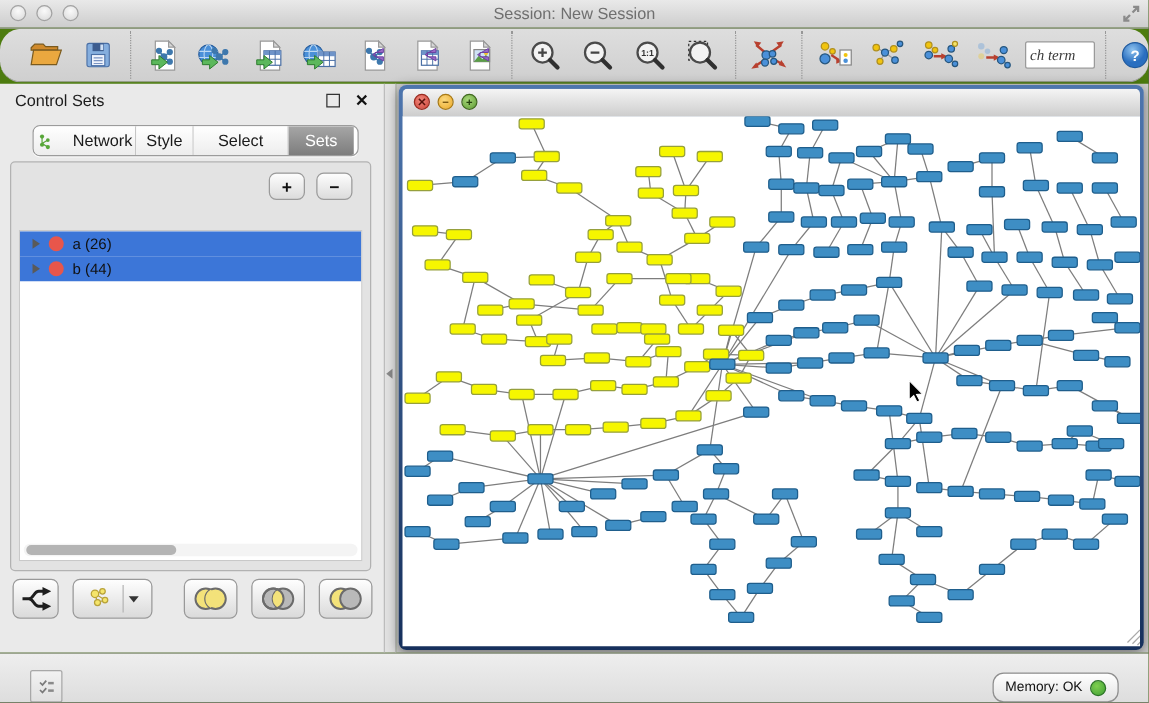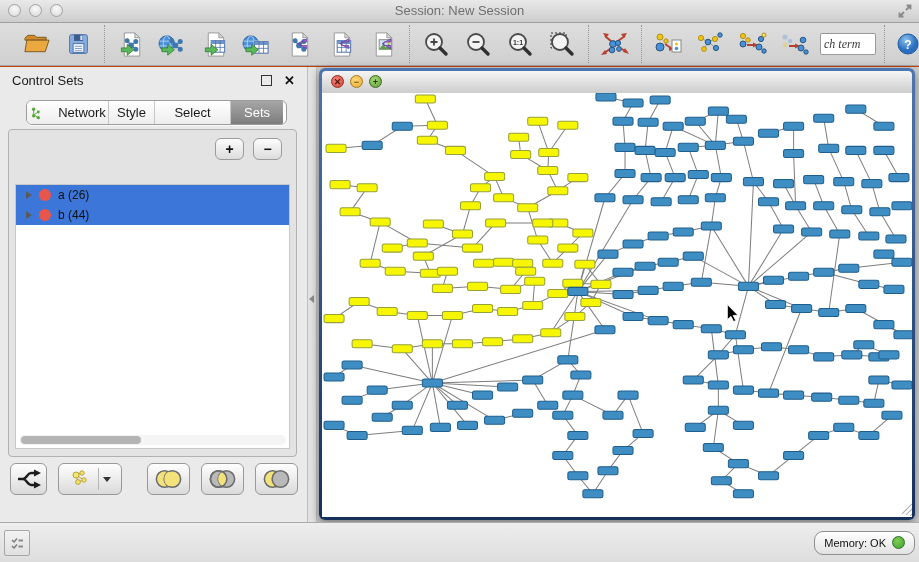--- a/index.html
+++ b/index.html
@@ -1,29 +1,29 @@
 <!DOCTYPE html>
 <html><head>
 <meta charset="utf-8">
 <style>
   html,body{margin:0;padding:0;background:#555;}
-  .app{position:relative;width:919px;height:562px;background:#c2410c;overflow:hidden;
+  .app{position:relative;width:919px;height:562px;background:#4d7c0f;overflow:hidden;
        font-family:"Liberation Sans",sans-serif;-webkit-font-smoothing:antialiased;}
   
   .titlebar{position:absolute;top:0;left:0;right:0;height:22px;
     background:linear-gradient(#e9e9e9,#cdcdcd);border-bottom:1px solid #9f9f9f;}
   .tl-circles{position:absolute;left:8px;top:4px;display:flex;gap:8px;}
   .tl-circle{width:13px;height:13px;border-radius:50%;border:1px solid #a2a2a2;
     background:radial-gradient(circle at 50% 35%,#fafafa,#d8d8d8);box-sizing:border-box;}
   .tl-title{position:absolute;left:0;right:0;top:3px;text-align:center;font-size:13px;color:#6f6f6f;}
   .tl-fullscreen{position:absolute;right:6px;top:3px;width:16px;height:16px;}
   
   .toolbar{position:absolute;top:23px;left:0;right:0;height:43px;
     background:linear-gradient(#dedede,#cfcfcf);border-bottom:1px solid #a5a5a5;
-    display:flex;align-items:center;padding:0 4px;box-sizing:border-box;}
+    display:flex;align-items:center;padding:0 4px;box-sizing:border-box;border-radius:17px;}
   .tb-handle{width:7px;height:32px;margin:0 4px 0 2px;
     background:linear-gradient(90deg,#aaa 0 2px,transparent 2px 5px,#aaa 5px 7px);}
   .tb-groups{display:flex;align-items:center;height:100%;}
   .tb-group{display:flex;align-items:center;gap:12px;padding:0 11px;height:100%;}
   .tb-sep{width:0;height:38px;border-left:1px dotted #979797;}
   .tb-btn{width:30px;height:30px;display:flex;align-items:center;justify-content:center;cursor:default;}
   .tb-right{margin-left:auto;display:flex;align-items:center;gap:8px;padding-right:4px;}
   .tb-search{width:56px;height:22px;border:1px solid #9a9a9a;border-radius:2px;font-size:12px;
     padding:0 3px;background:#fff;box-sizing:border-box;}
   .tb-search::placeholder{font-style:italic;color:#3a3a3a;opacity:1;font-family:"Liberation Serif",serif;}
@@ -80,21 +80,21 @@
     box-sizing:border-box;font-weight:bold;}
   .if-close{background:radial-gradient(circle at 40% 35%,#f0877c,#cf4538);border:1px solid #992b20;color:#58120b;}
   .if-min{background:radial-gradient(circle at 40% 35%,#fbd97e,#eca929);border:1px solid #a87a17;color:#6b4a08;}
   .if-max{background:radial-gradient(circle at 40% 35%,#a8d87a,#5f9c35);border:1px solid #41691f;color:#24400e;}
   .if-title{width:100%;text-align:center;font-size:13px;font-weight:600;color:#222;}
   .if-content{position:absolute;top:25px;left:3px;right:3px;bottom:3px;background:#fff;overflow:hidden;}
   .if-content svg{display:block;width:100%;height:100%;}
   
   .statusbar{position:absolute;bottom:0;left:0;right:0;height:40px;
     background:linear-gradient(#eeeeee,#dddddd);border-top:1px solid #ababab;
-    display:flex;align-items:center;padding:0 4px;box-sizing:border-box;}
+    display:flex;align-items:flex-end;padding:0 24px;box-sizing:border-box;}
   .sb-btn{width:24px;height:24px;border:1px solid #a8a8a8;background:linear-gradient(#f2f2f2,#e0e0e0);
     display:flex;align-items:center;justify-content:center;border-radius:2px;}
   .mem-pill{margin-left:auto;display:flex;align-items:center;gap:6px;height:22px;padding:0 9px;
     border:1px solid #8f8f8f;border-radius:9px;background:linear-gradient(#ffffff,#e2e2e2);
     font-size:11px;color:#111;}
   .mem-dot{width:13px;height:13px;border-radius:50%;background:radial-gradient(circle at 40% 35%,#7fd04f,#3f9e34);
     border:1px solid #2c7226;box-sizing:border-box;}
 </style>
 </head>
 <body>

